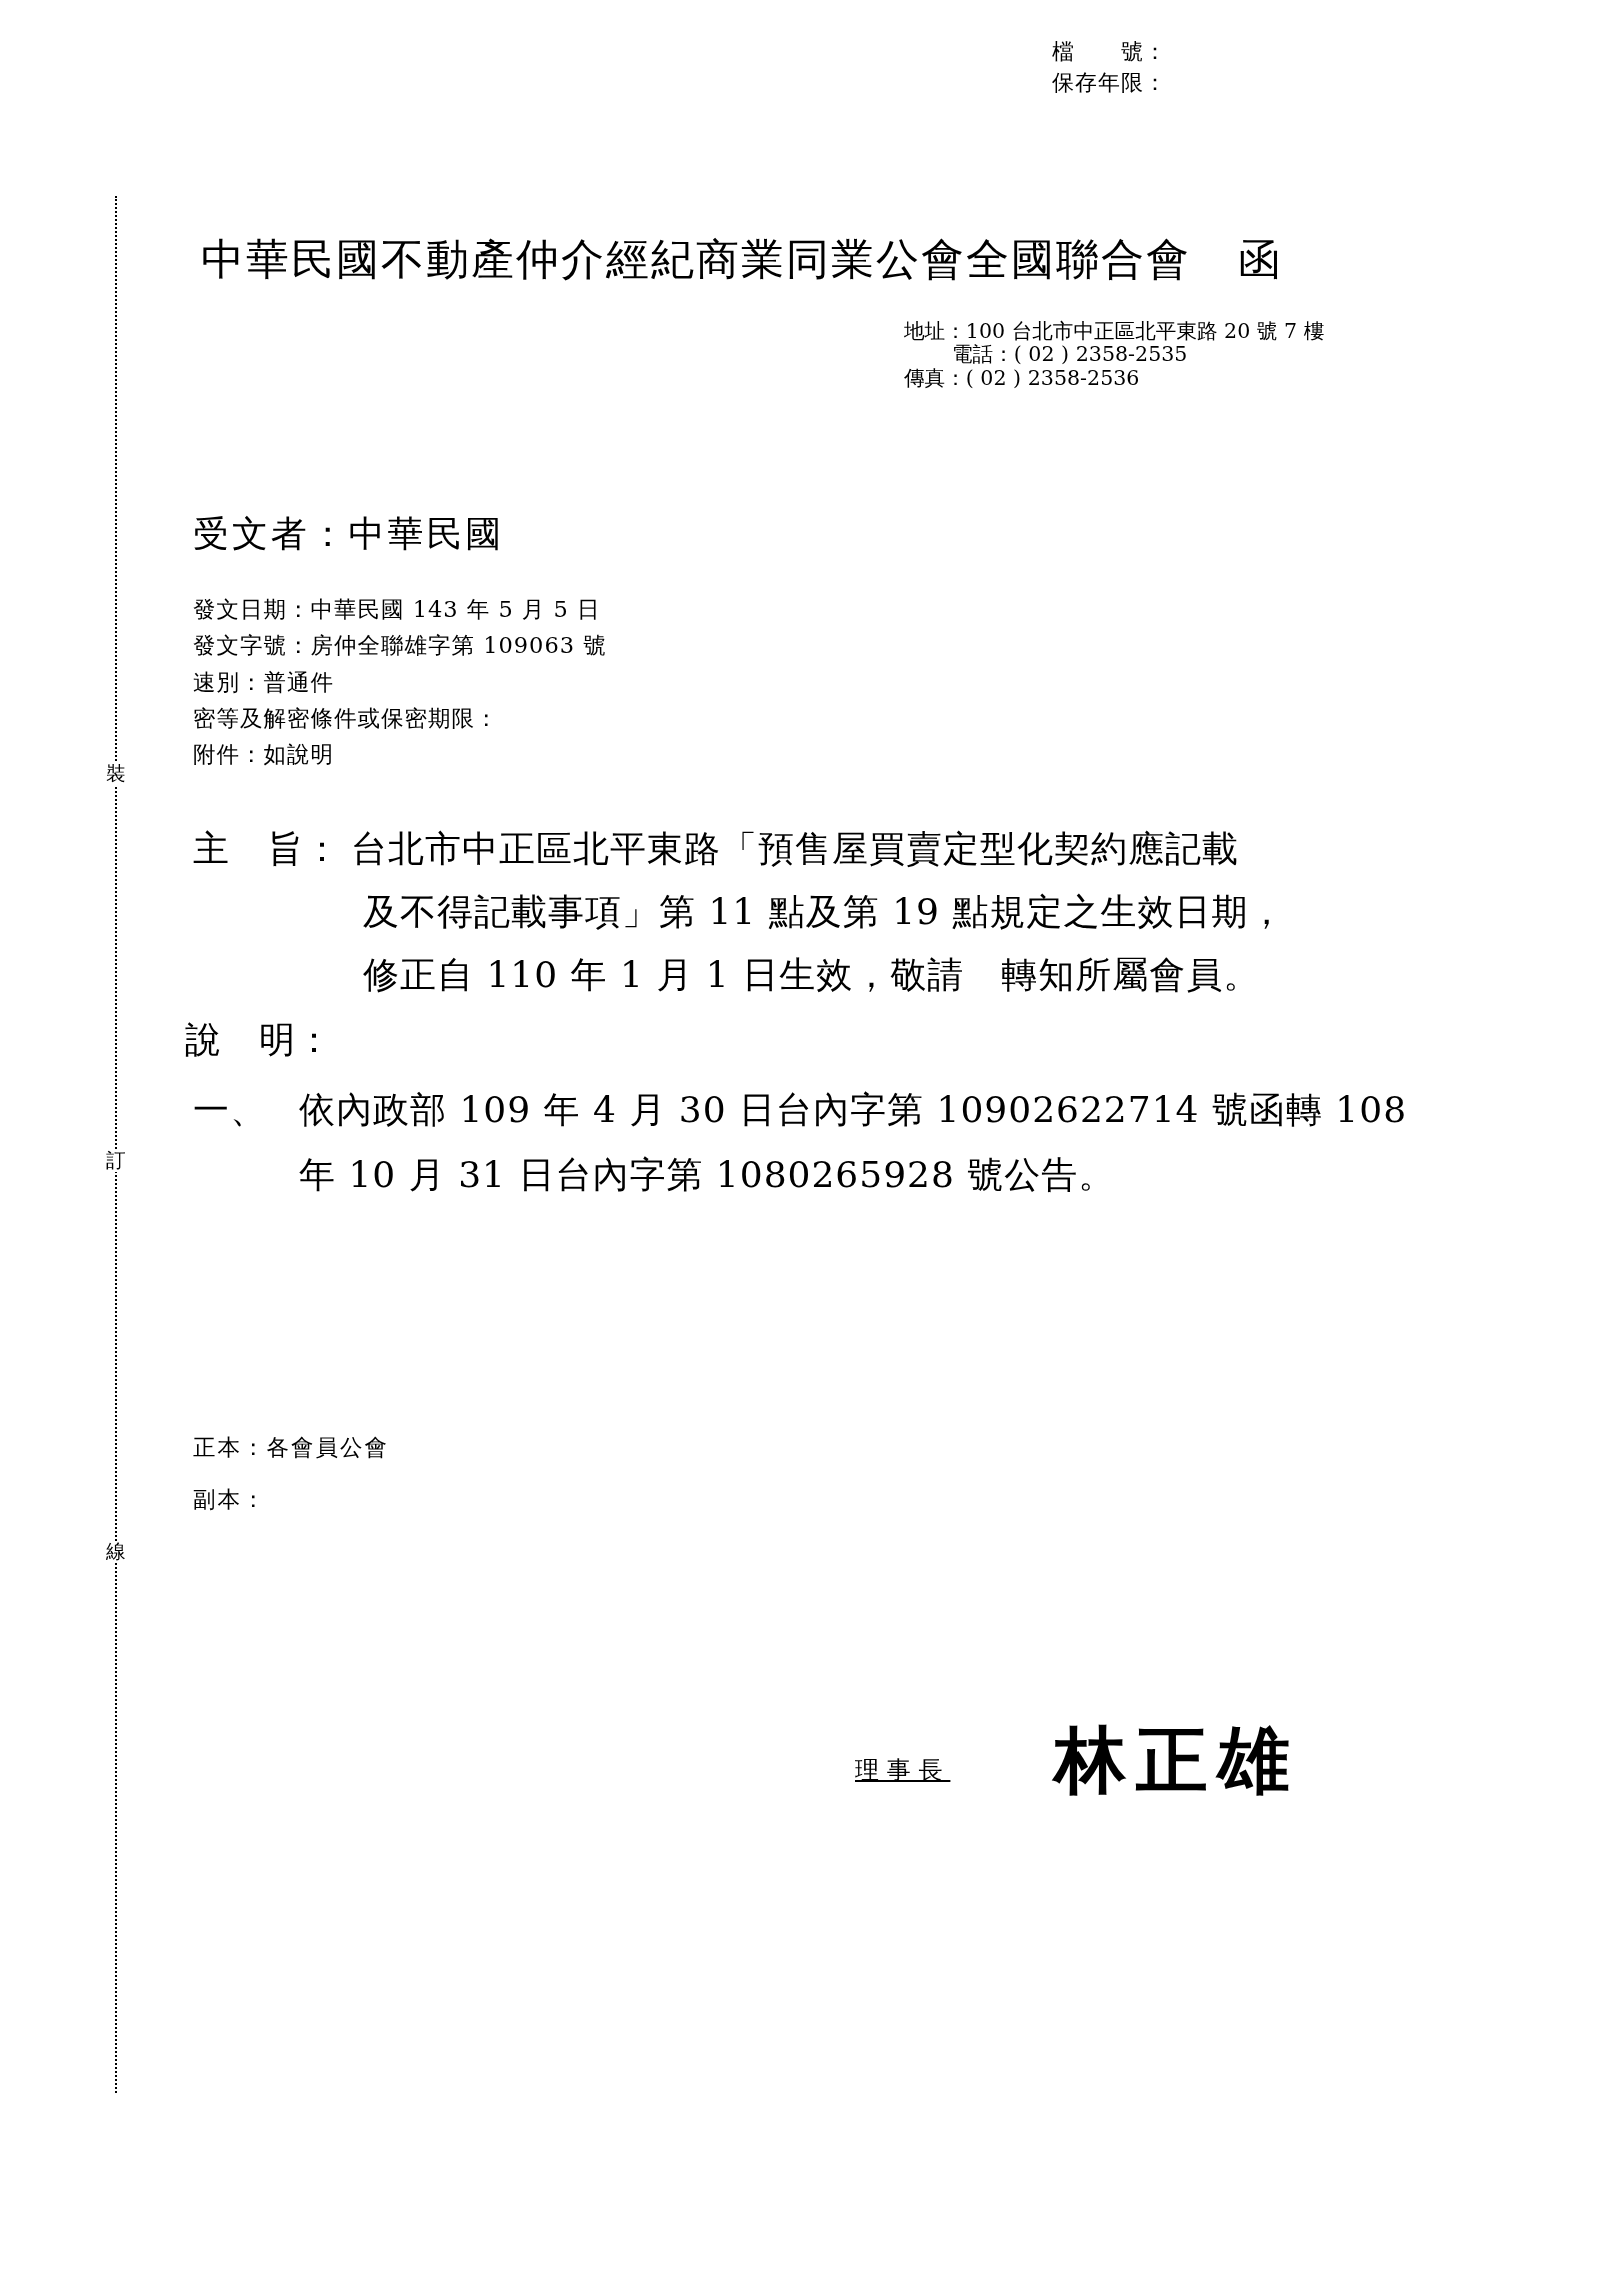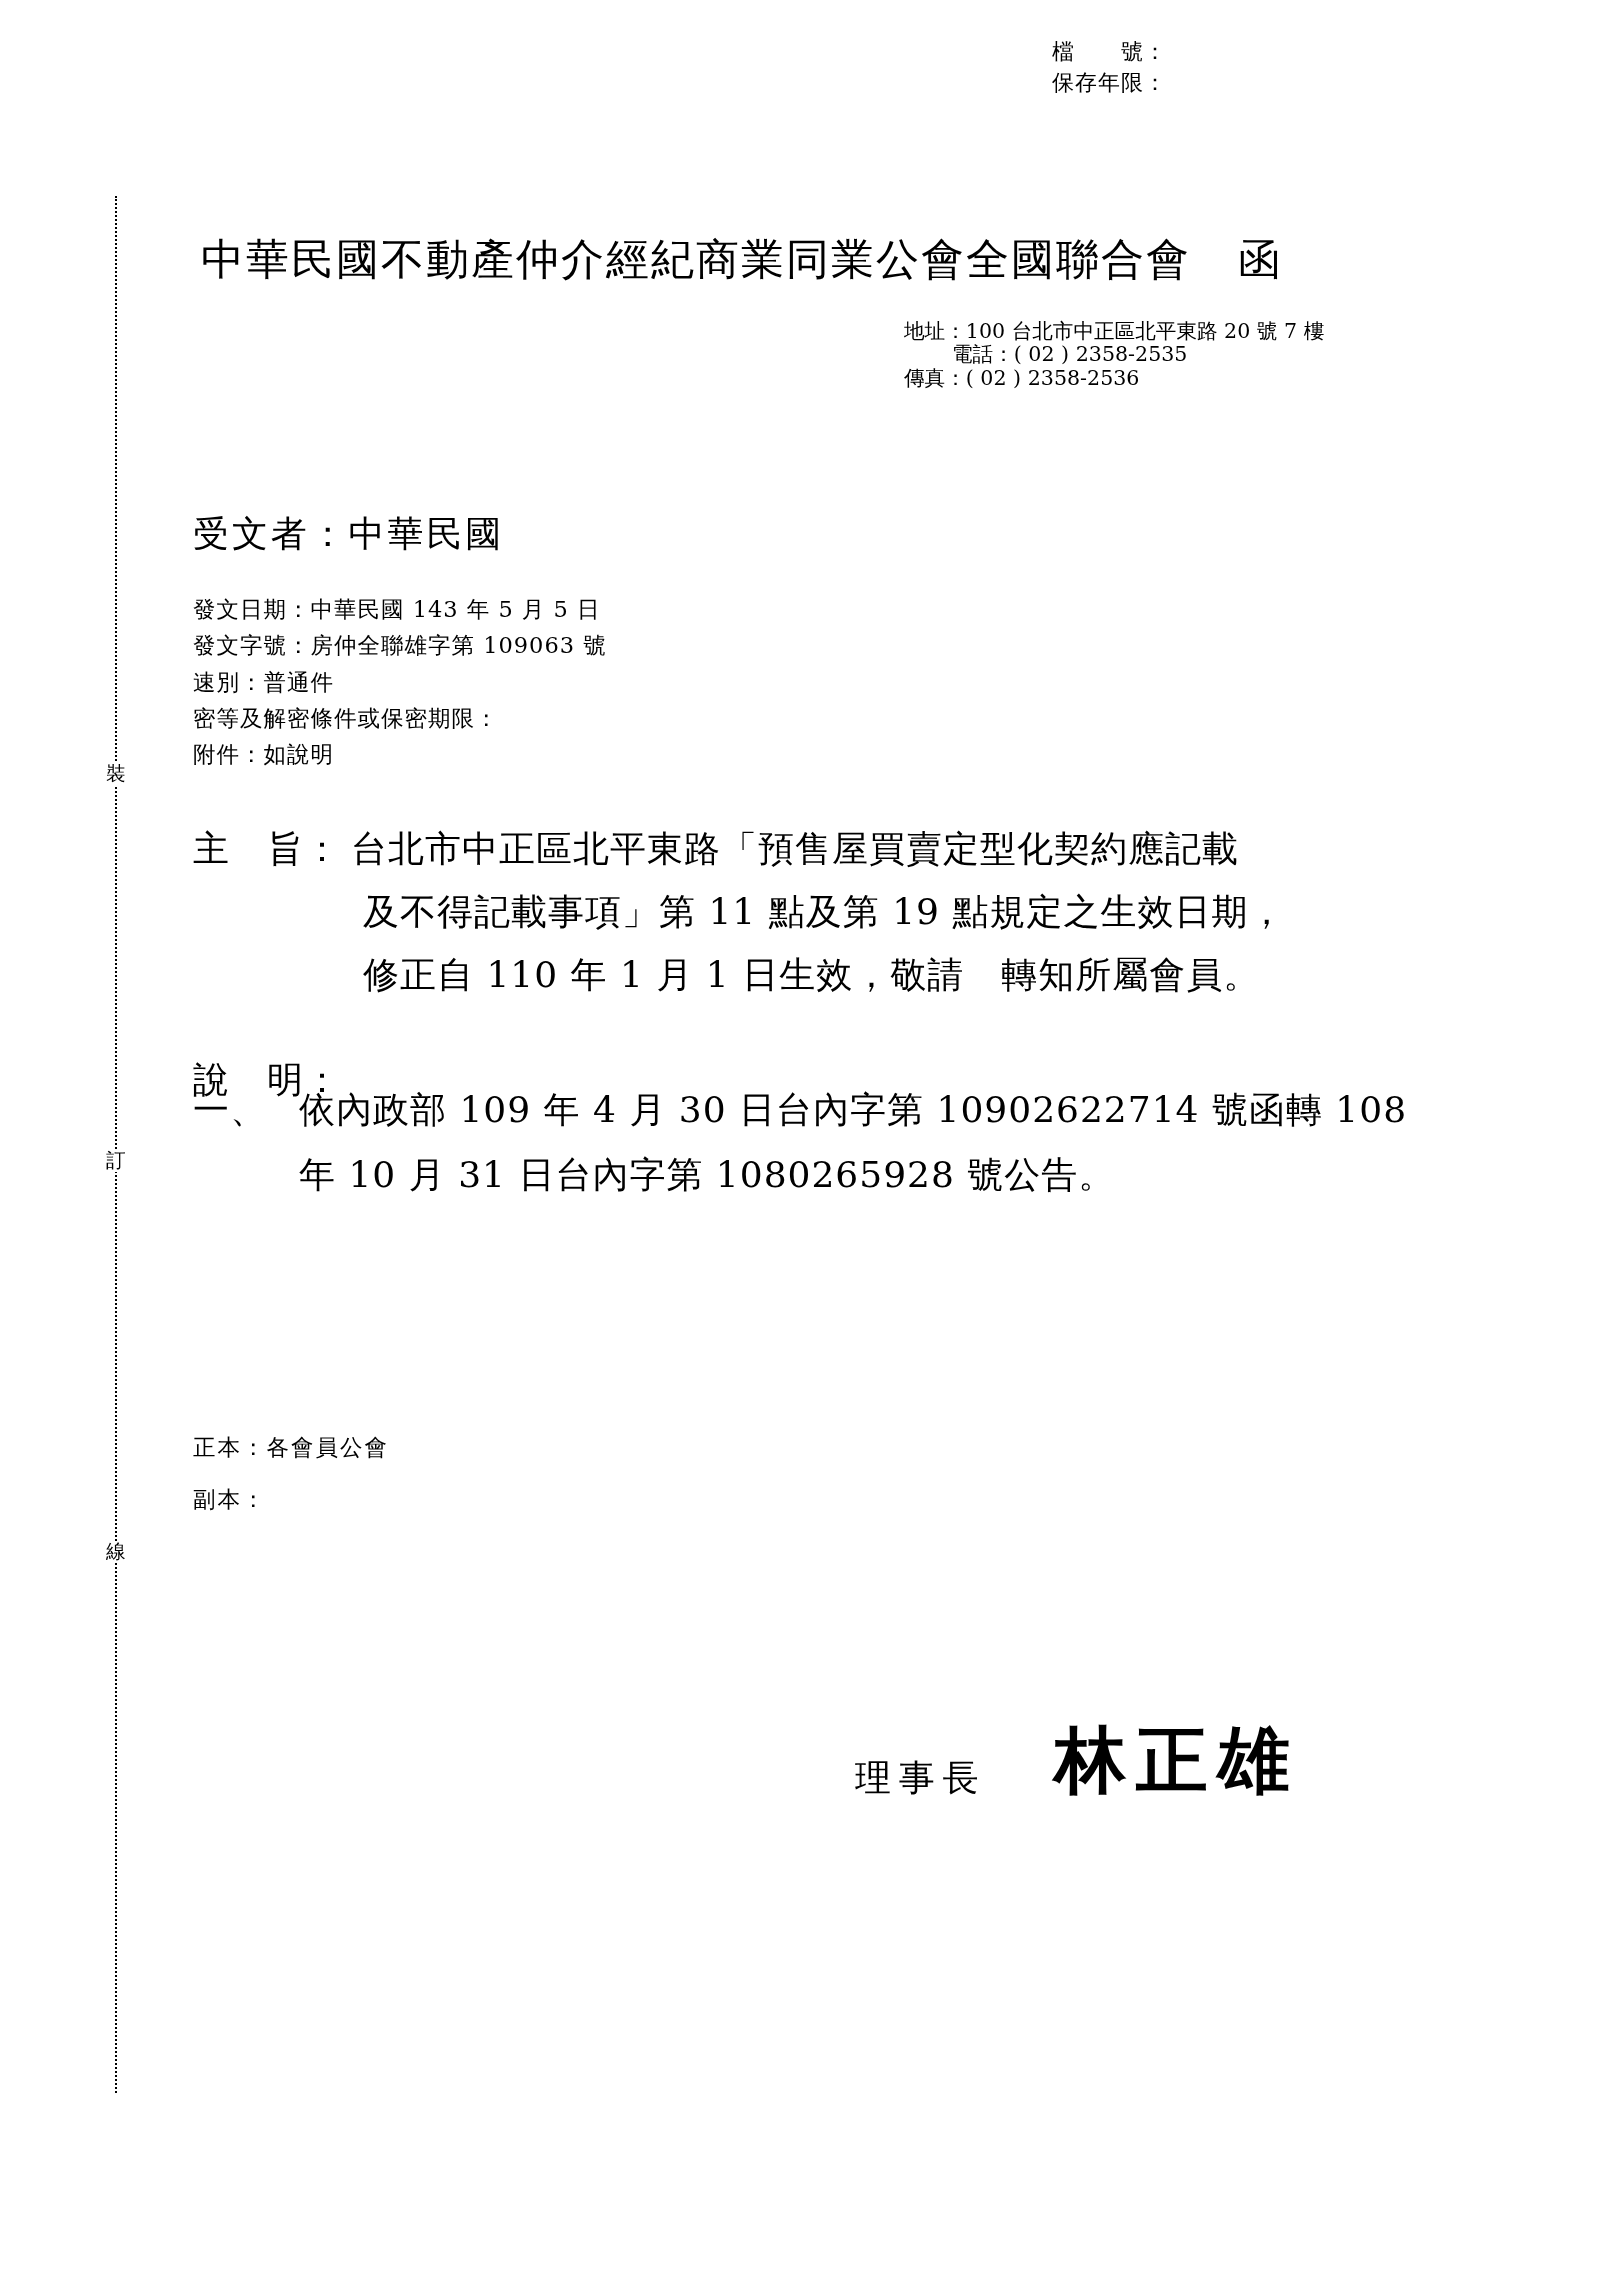--- a/index.html
+++ b/index.html
@@ -48,21 +48,21 @@
     .contact { font-size: 20.6px; line-height: 21.6px; }
 
     .recipient { font-size: 36px; letter-spacing: 2.9px; }
 
     .info { font-size: 22.5px; line-height: 32px; letter-spacing: 1px; }
 
     .body-text { font-size: 36px; line-height: 55px; letter-spacing: 1px; }
 
     .footer-line { font-size: 22.5px; line-height: 53px; letter-spacing: 2px; }
 
-    .sign-title { font-size: 36px; letter-spacing: 7.8px; }
+    .sign-title { font-size: 24px; letter-spacing: 7.8px; text-decoration: underline; }
     .sign-name {
       font-size: 72px;
       font-weight: bold;
       font-family: "DejaVu Sans", "Liberation Sans", sans-serif;
       letter-spacing: 9.8px;
     }
   </style>
 </head>
 <body>
 
@@ -92,21 +92,21 @@
 <div class="abs info" style="left:193px; top:702px;">密等及解密條件或保密期限：</div>
 <div class="abs info" style="left:193px; top:738px;">附件：如說明</div>
 
 <div class="abs body-text" style="left:193px; top:821px;">主　旨：</div>
 <div class="abs body-text" style="left:247px; top:821px; left:253px;">
   <span style="margin-left:98px;">台北市中正區北平東路「預售屋買賣定型化契約應記載</span>
 </div>
 <div class="abs body-text" style="left:363px; top:884px;">及不得記載事項」第 11 點及第 19 點規定之生效日期，</div>
 <div class="abs body-text" style="left:363px; top:947px;">修正自 110 年 1 月 1 日生效，敬請　轉知所屬會員。</div>
 
-<div class="abs body-text" style="left:193px; top:1012px;margin-top:40px;">說　明：</div>
+<div class="abs body-text" style="left:185px; top:1012px;">說　明：</div>
 <div class="abs body-text" style="left:193px; top:1082px;">一、</div>
 <div class="abs body-text" style="left:299px; top:1082px;">依內政部 109 年 4 月 30 日台內字第 10902622714 號函轉 108</div>
 <div class="abs body-text" style="left:299px; top:1147px;">年 10 月 31 日台內字第 1080265928 號公告。</div>
 
 <div class="abs footer-line" style="left:193px; top:1421px;">正本：各會員公會</div>
 <div class="abs footer-line" style="left:193px; top:1473px;">副本：</div>
 
 <div class="abs sign-title" style="left:855px; top:1754px;">理事長</div>
 <div class="abs sign-name" style="left:1054px; top:1713px;">林正雄</div>
 

